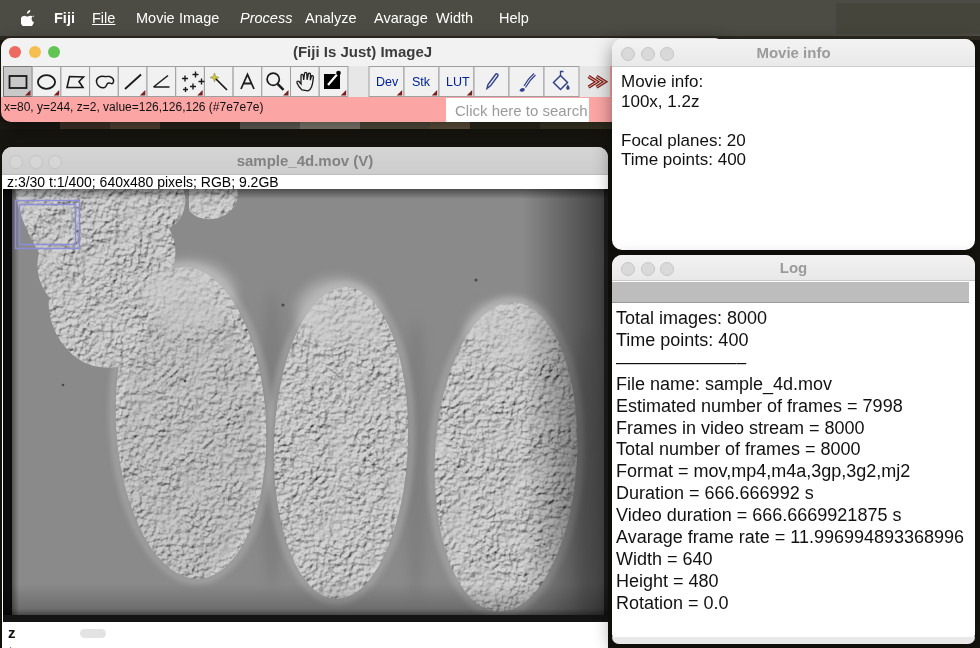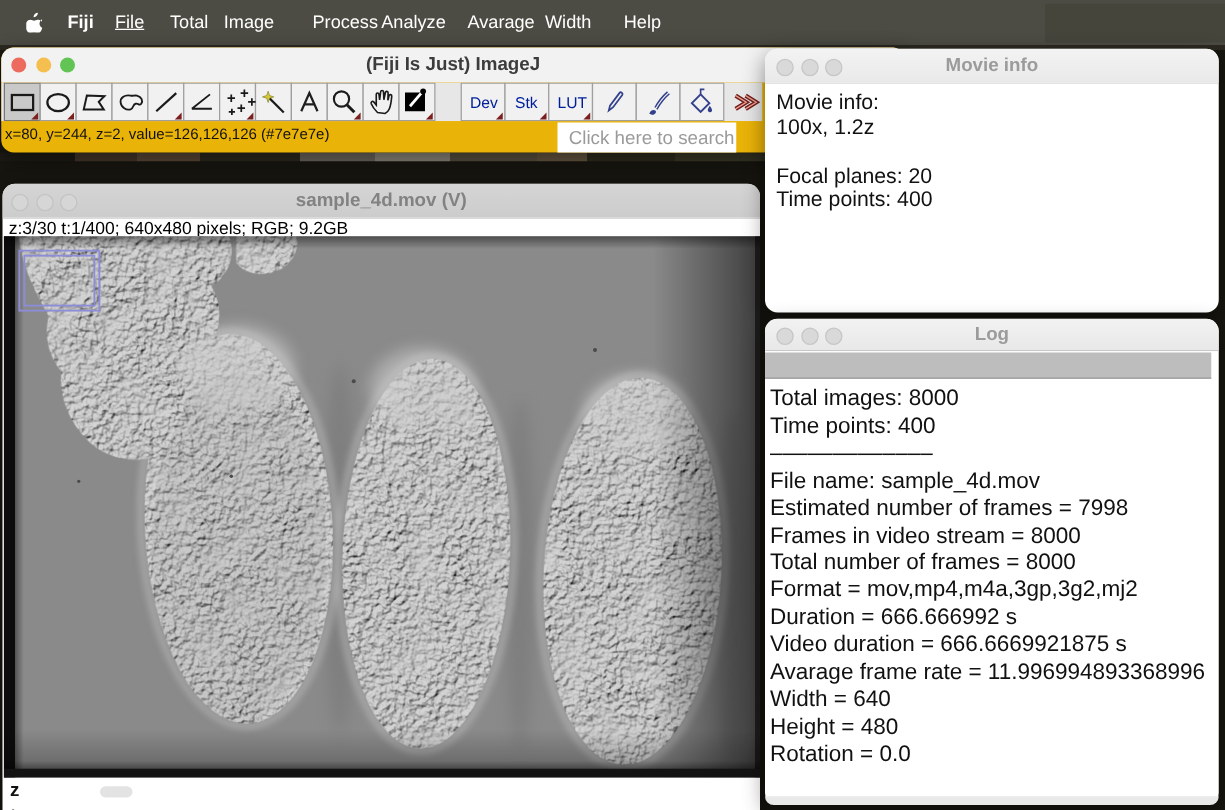--- a/index.html
+++ b/index.html
@@ -11,21 +11,21 @@
   #menubar{left:0;top:0;width:980px;height:36px;background:#4c4c44;}
   #menubar .mi{position:absolute;top:10px;color:#fff;font-size:14.5px;white-space:nowrap;}
   #mb-dark{left:836px;top:3px;width:144px;height:31px;background:#45453c;}
   
   .win{position:absolute;background:#fff;border-radius:10px;
        box-shadow:0 6px 18px rgba(0,0,0,0.45);}
   .tl{position:absolute;width:12px;height:12px;border-radius:50%;}
   .titlebar{position:absolute;left:0;top:0;right:0;border-radius:10px 10px 0 0;}
   .wtitle{position:absolute;left:0;right:0;text-align:center;font-weight:bold;font-size:15px;}
   
-  #fiji{left:1px;top:38px;width:723px;height:84px;background:#eab308;}
+  #fiji{left:1px;top:38px;width:723px;height:84px;background:#fca5a5;}
   #fiji .titlebar{height:28px;background:#f2f2f2;}
   #fiji .wtitle{top:5px;color:#3c3c3c;}
   #fijistatus{position:absolute;left:3px;top:62px;font-size:12px;color:#111;}
   #searchbox{position:absolute;left:445px;top:60px;width:143px;height:24px;background:#fff;}
   #searchbox span{position:absolute;left:9px;top:4px;font-size:15px;color:#9a9a9a;}
   
   #sample{left:2px;top:129px;width:606px;height:515px;background:#fff;margin-top:18px;}
   #sample .titlebar{height:28px;background:linear-gradient(#d5d5d5,#cccccc);border-bottom:1px solid #bdbdbd;box-sizing:border-box;}
   #sample .wtitle{top:5px;color:#828282;}
   #samplestatus{position:absolute;left:5px;top:27px;font-size:14px;color:#000;}
@@ -53,23 +53,23 @@
 <body>
 <div class="abs" style="left:0;top:36px;width:980px;height:4px;background:#2b2920;"></div>
 <div id="strip" class="abs"></div>
 <div id="menubar" class="abs">
   <div id="mb-dark" class="abs"></div>
   <svg class="mi" style="left:21px;top:10px;" width="13" height="16" viewBox="0 0 13 16">
     <path fill="#fff" d="M9.3 0c.1 1-.3 1.9-.9 2.6-.6.7-1.6 1.2-2.5 1.1-.1-.9.4-1.9 1-2.5C7.5.5 8.5.05 9.3 0zM12.6 5.3c-.1.1-2 1.2-2 3.4 0 2.6 2.3 3.5 2.4 3.5-.1.1-.4 1.3-1.2 2.5-.7 1-1.5 2.1-2.7 2.1-1.2 0-1.5-.7-2.9-.7-1.3 0-1.8.7-2.9.7-1.2 0-2-1.1-2.8-2.2C-.8 12.4-1 9.4.3 7.5c.7-1 1.9-1.7 3.1-1.7 1.2 0 1.9.8 2.9.8.9 0 1.5-.8 2.9-.8.5 0 2.2.1 3.4 1.5z"></path>
   </svg>
   <span class="mi" style="left:54px;font-weight:bold;">Fiji</span>
   <span class="mi" style="left:92px;text-decoration:underline;">File</span>
-  <span class="mi" style="left:136px;">Total</span>
+  <span class="mi" style="left:136px;">Movie</span>
   <span class="mi" style="left:179px;">Image</span>
-  <span class="mi" style="left:250px;">Process</span>
+  <span class="mi" style="left:240px;font-style:italic;">Process</span>
   <span class="mi" style="left:305px;">Analyze</span>
   <span class="mi" style="left:374px;">Avarage</span>
   <span class="mi" style="left:436px;">Width</span>
   <span class="mi" style="left:499px;">Help</span>
 </div>
 
 <div id="fiji" class="win">
   <div class="titlebar"></div>
   <div class="tl" style="left:8px;top:8px;background:#ed6a5e;"></div>
   <div class="tl" style="left:28px;top:8px;background:#f5bf4f;"></div>

